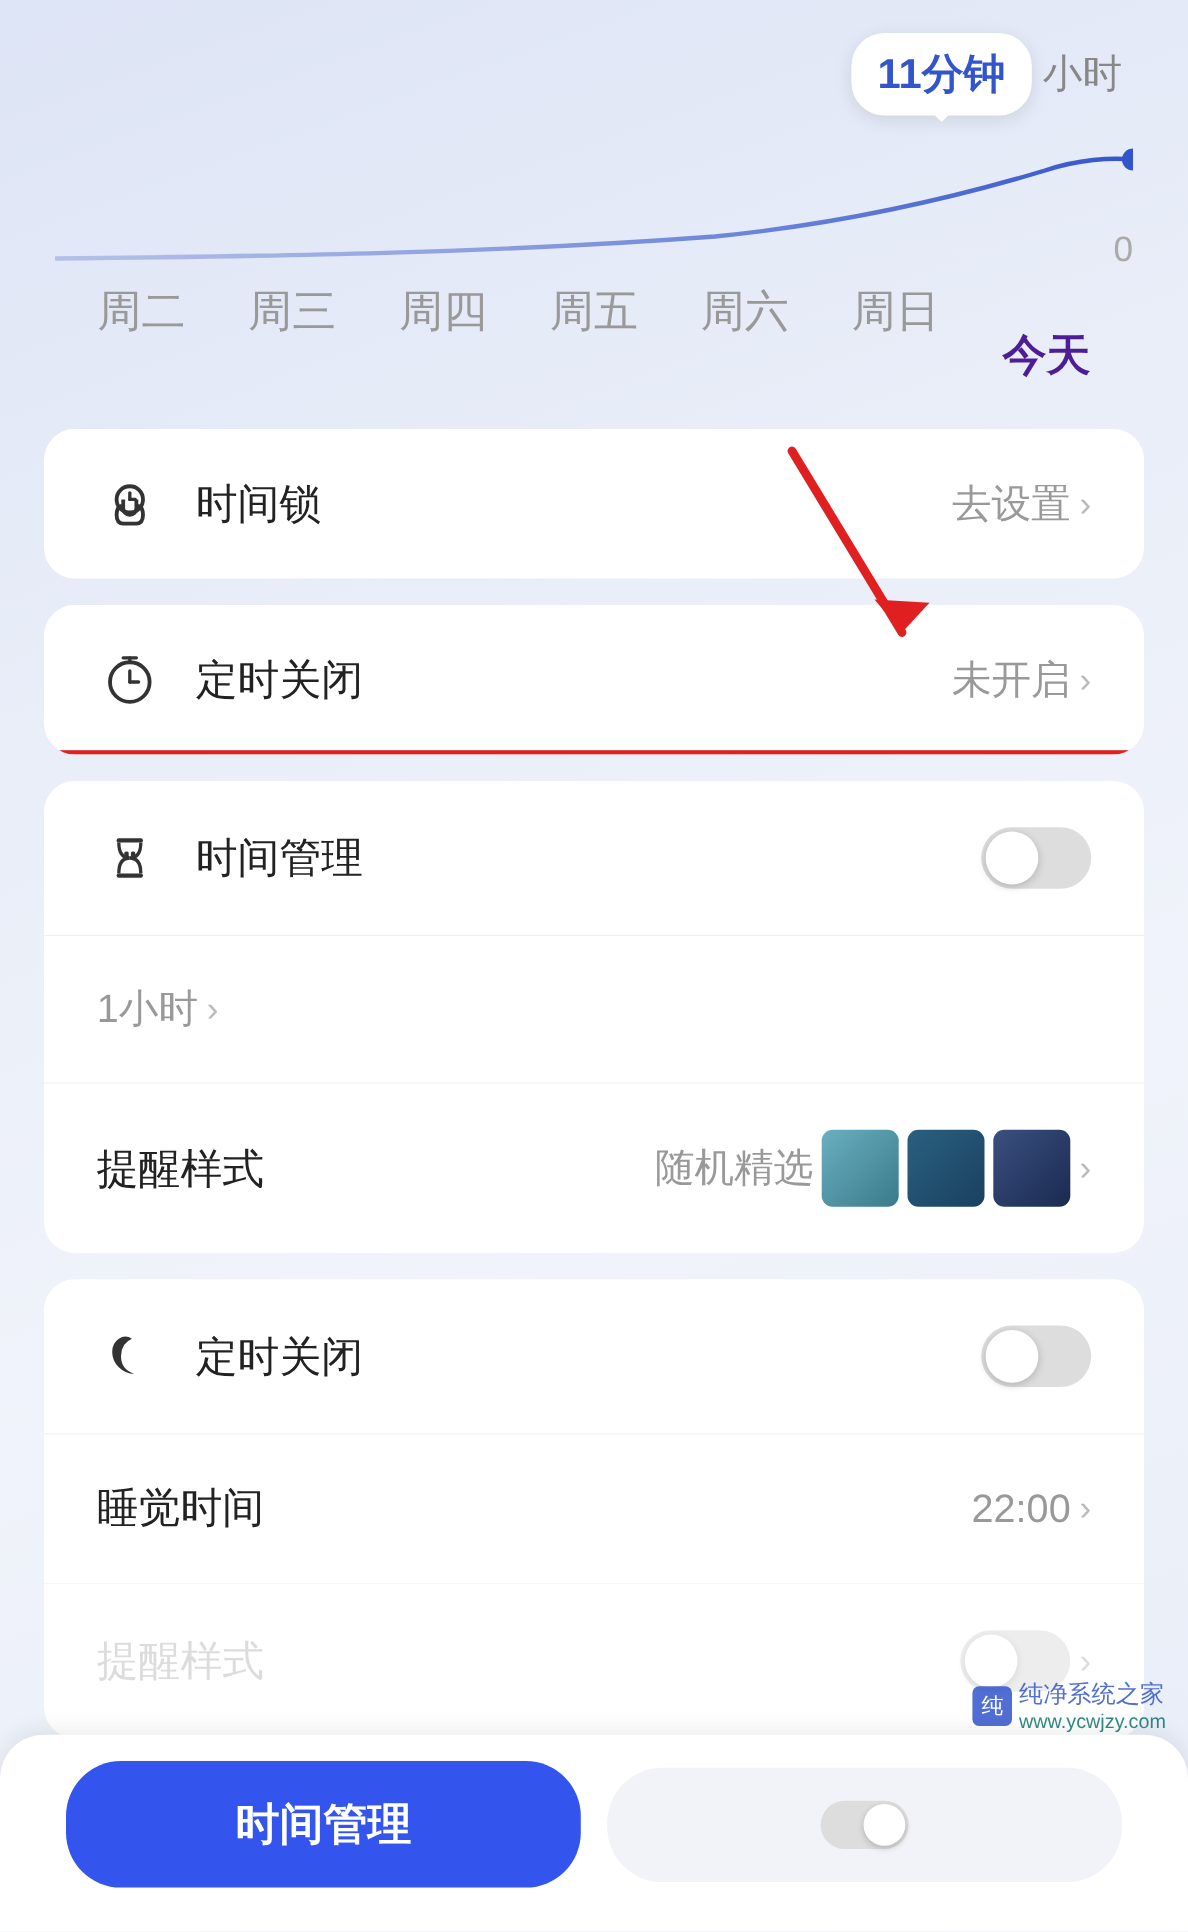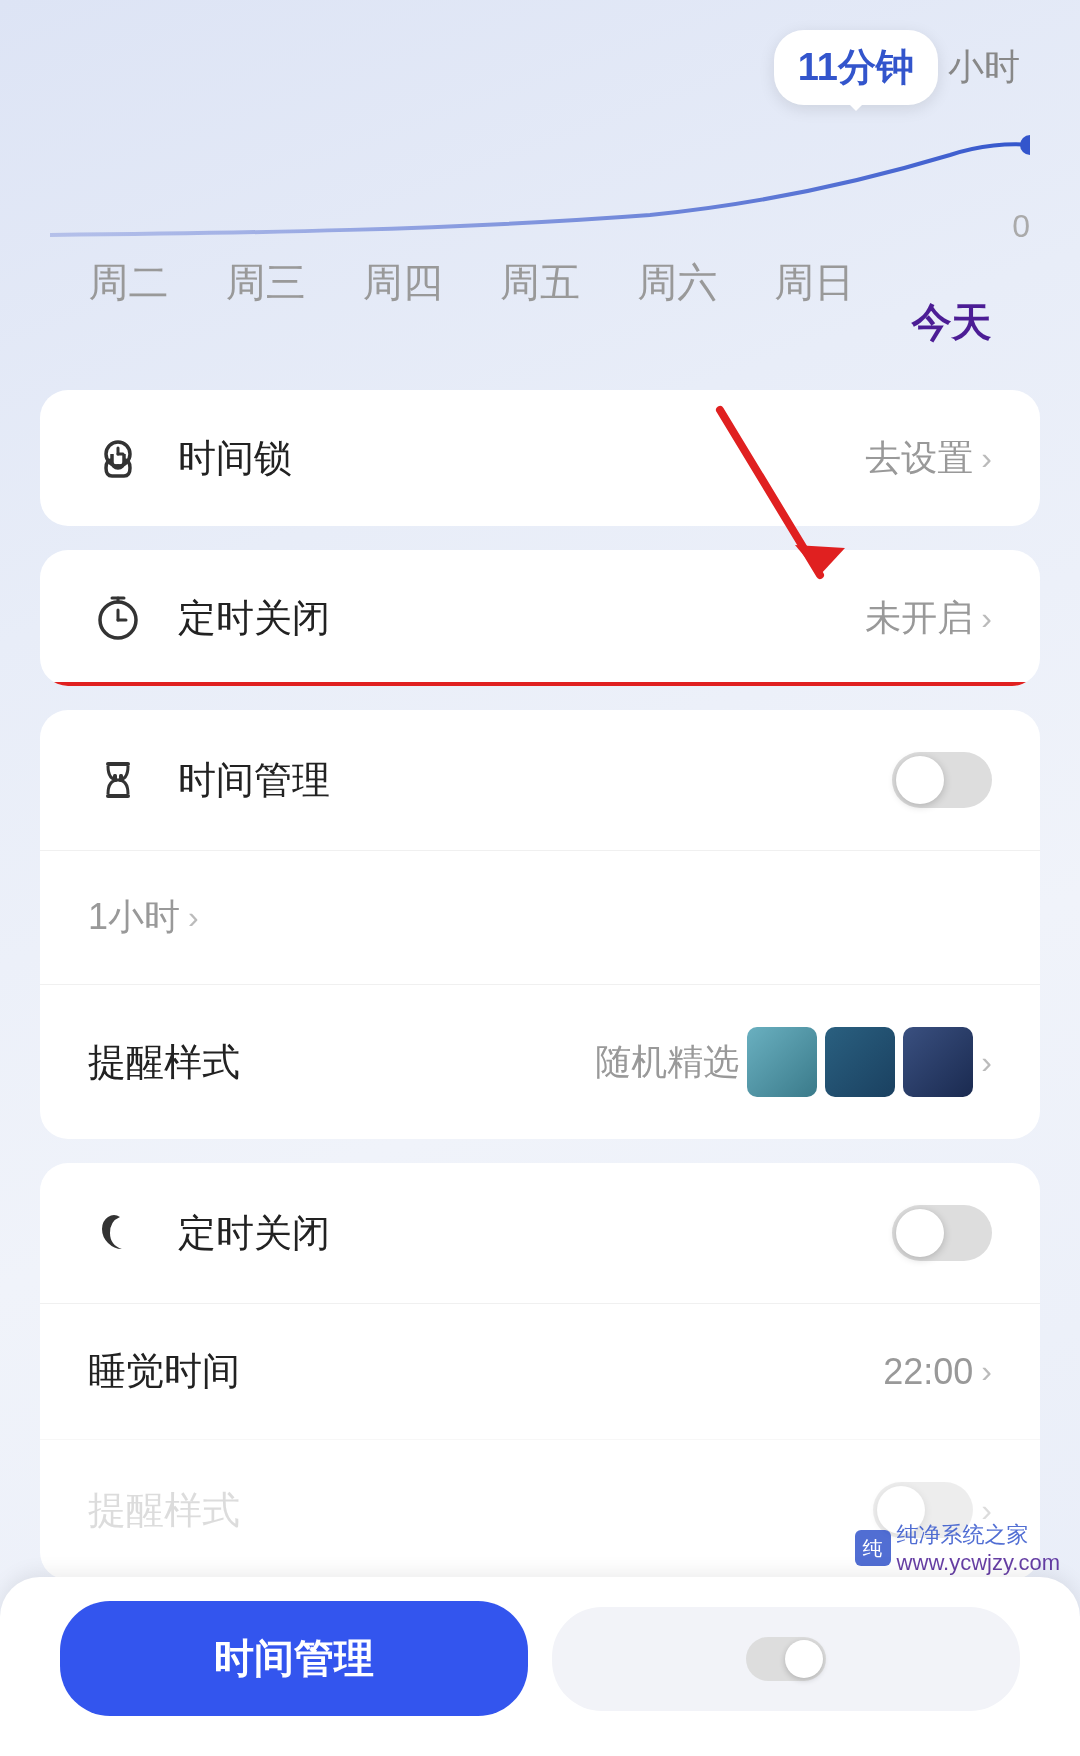--- a/index.html
+++ b/index.html
@@ -459,21 +459,21 @@
       </div>
     </div>
   </div>
 
 </div>
 
 <div class="watermark">
   <div class="watermark-icon">纯</div>
   <div>
     <div>纯净系统之家</div>
-    <div style="font-size:22px;color:#4c1d95;">www.ycwjzy.com</div>
+    <div style="font-size:18px;color:#0f766e;">www.ycwjzy.com</div>
   </div>
 </div>
 
 <div class="bottom-bar">
   <button class="tab-btn-active">时间管理</button>
   <button class="tab-btn-inactive">
     <div class="toggle-inactive"></div>
   </button>
 </div>
 

